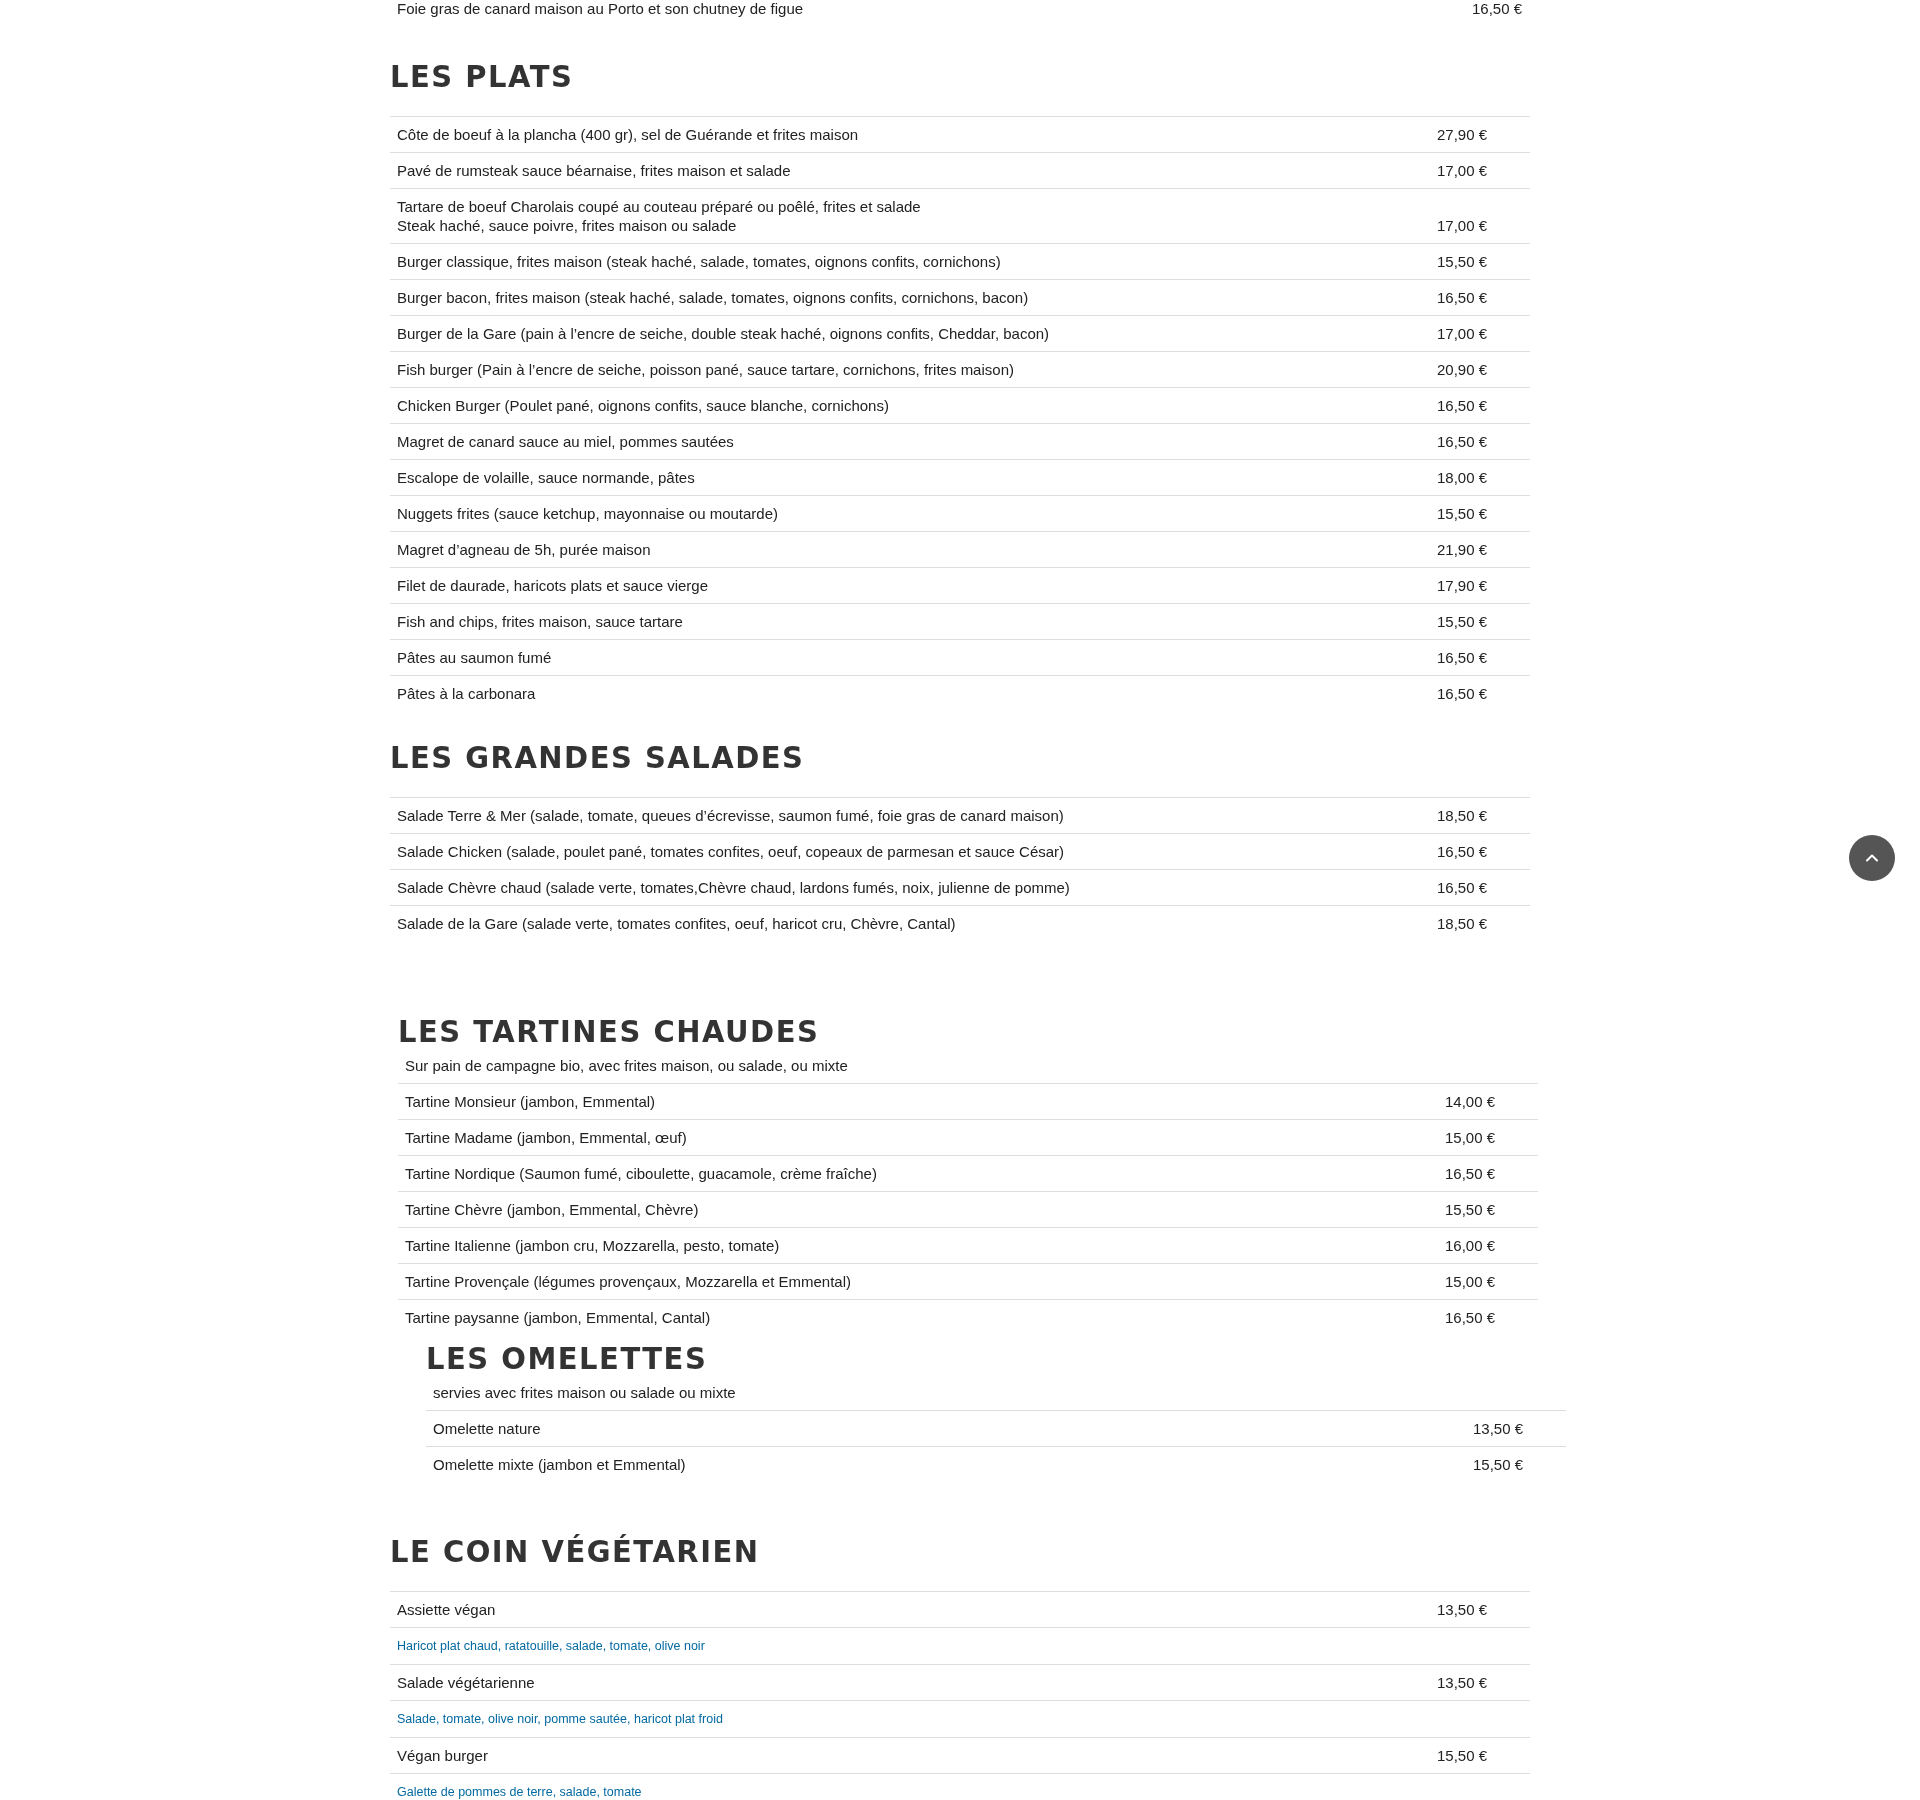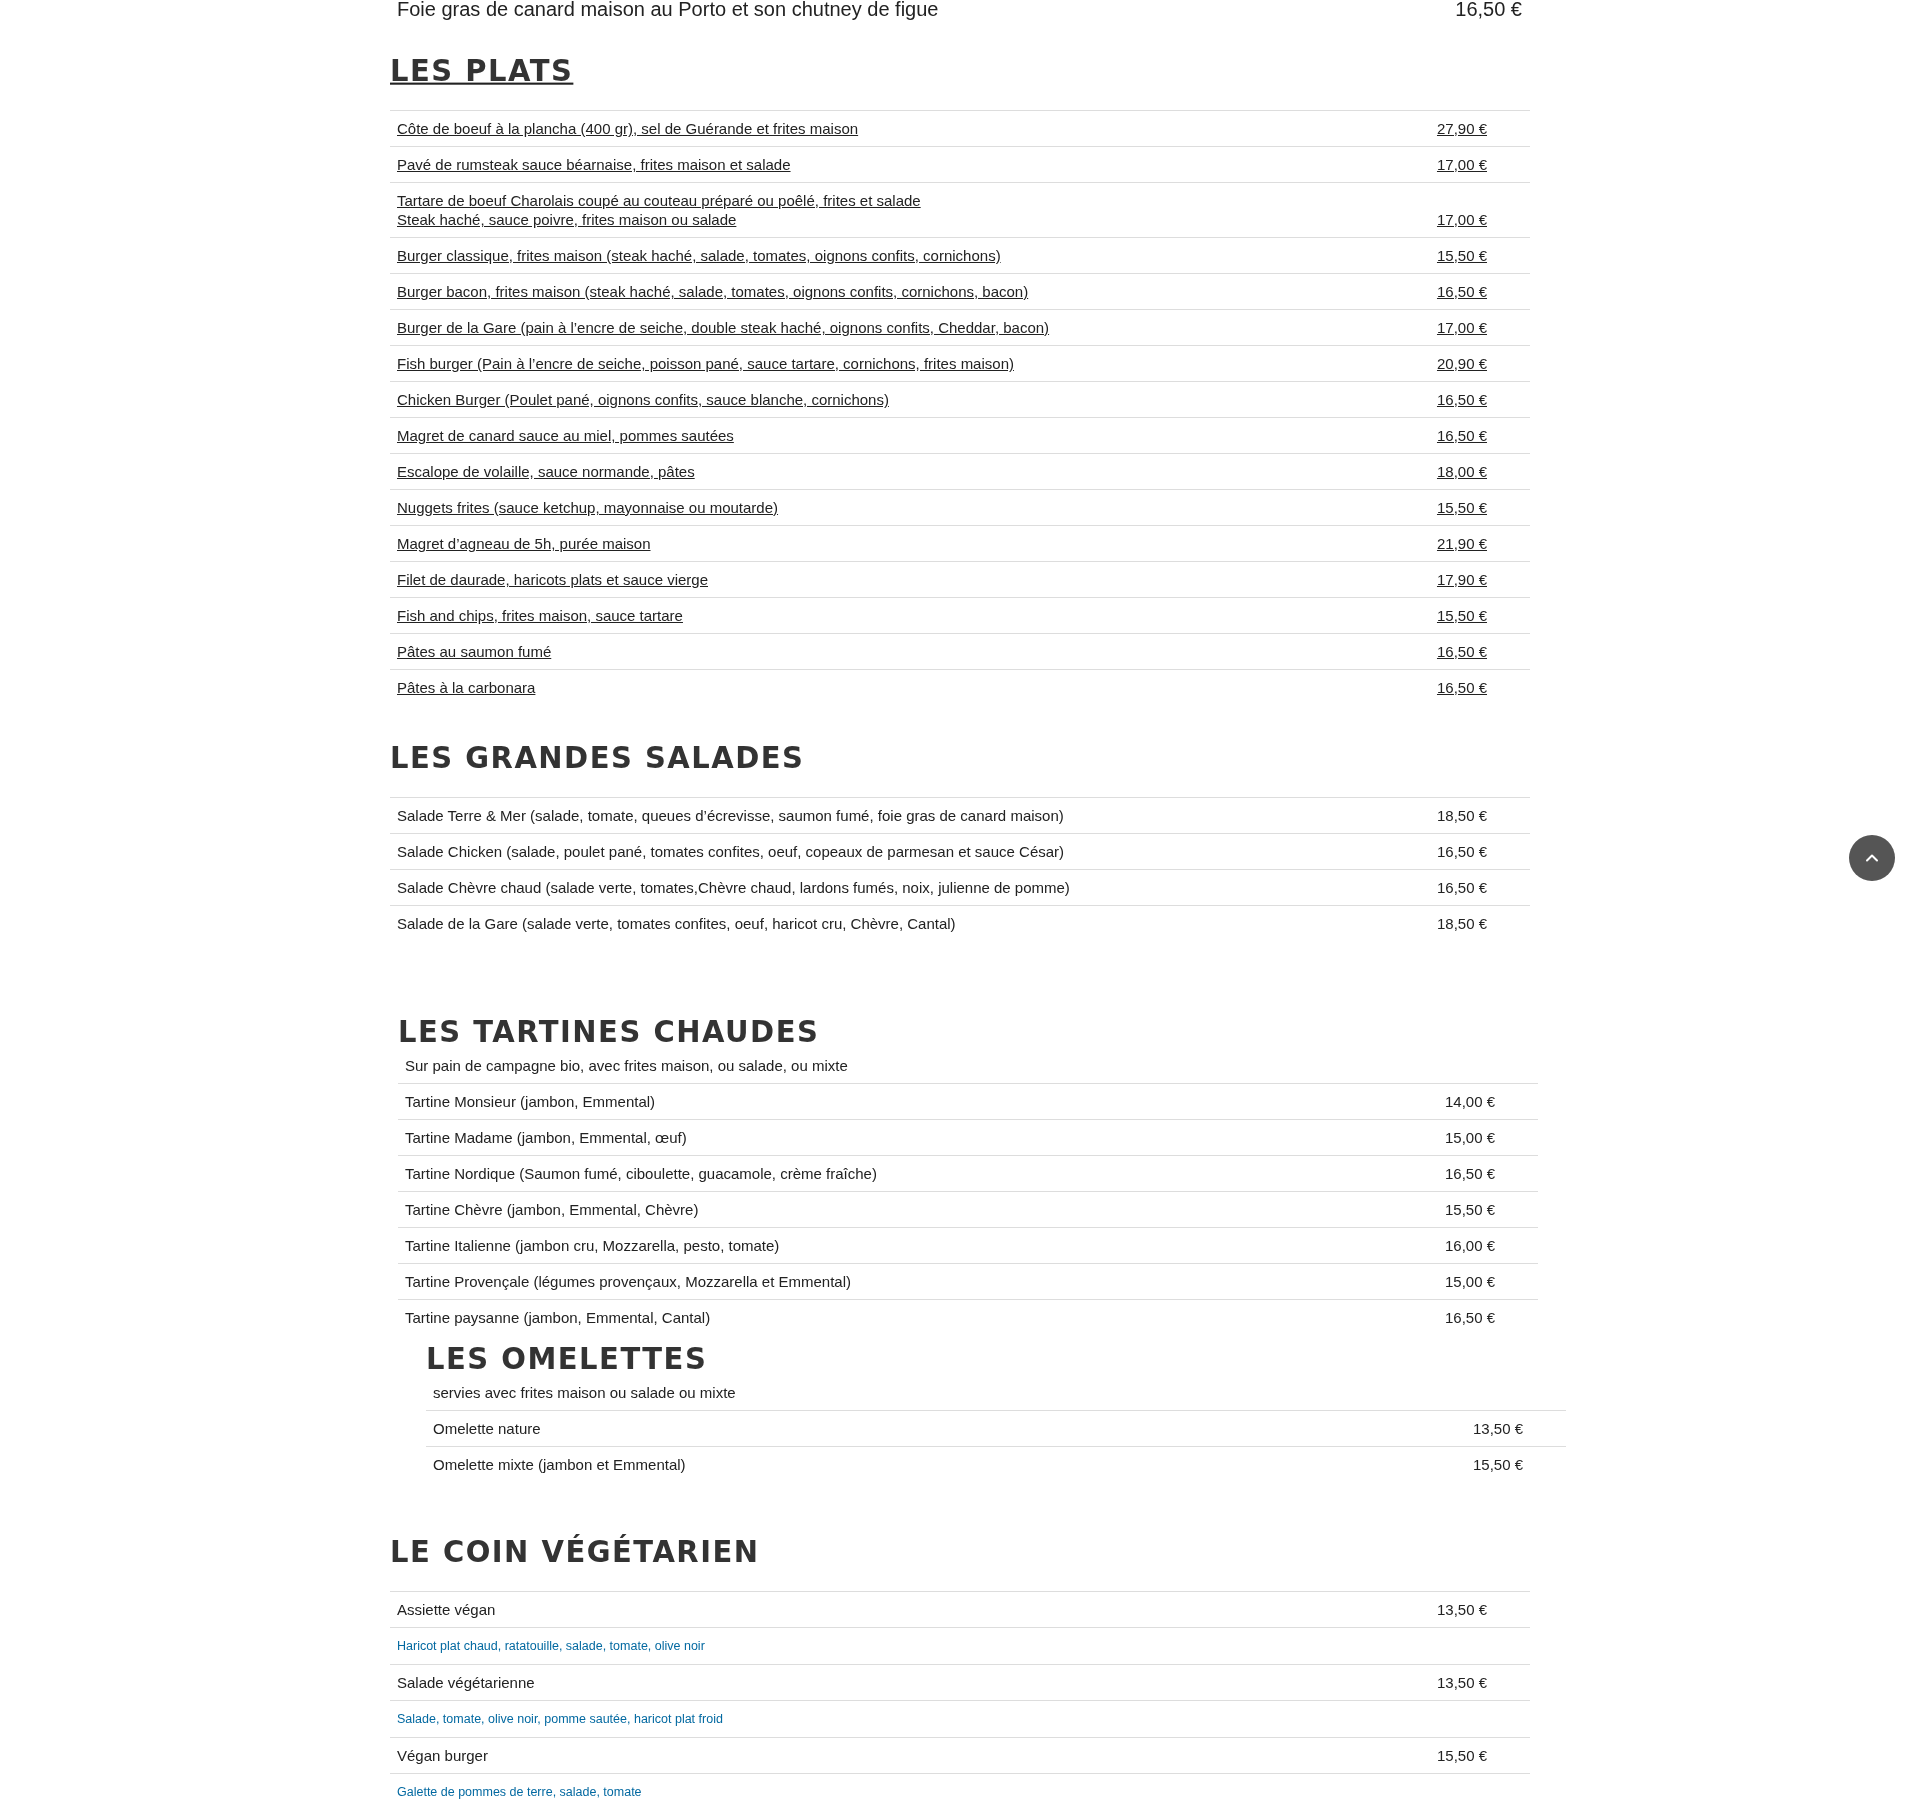--- a/index.html
+++ b/index.html
@@ -1,20 +1,20 @@
 <!DOCTYPE html>
 <html><head>
 <meta charset="utf-8">
 <style>
   html, body { margin:0; padding:0; background:#ffffff; }
   body { width:1920px; height:1800px; overflow:hidden; position:relative;
          font-family:"Liberation Sans", "DejaVu Sans", sans-serif; color:#222; }
   .content { position:absolute; left:390px; top:0; width:1140px; }
   .prev-row { height:18px; display:flex; justify-content:space-between; align-items:flex-start;
-              font-size:20px; padding:0 8px 0 7px; line-height:18px; }
+              font-size:15px; padding:0 8px 0 7px; line-height:18px; }
   .section-title { font-family:"DejaVu Sans", sans-serif; font-weight:bold; font-size:29px;
                    letter-spacing:1.5px; color:#333; margin:0; line-height:34px; height:34px;
                    transform:scaleY(1.05); }
   table.menu { width:100%; border-collapse:collapse; }
   table.menu td { font-size:15px; line-height:19px; padding:8px 8px 8px 7px;
                   border-top:1px solid #dddddd; vertical-align:bottom; }
   table.menu td.price { text-align:center; white-space:nowrap; width:120px; }
   table.menu tr.intro td { border-top:none; }
   table.menu tr.desc td { font-size:12.5px; color:#0369a1; padding-top:9px; padding-bottom:8px; }
   .scroll-top { position:absolute; left:1849px; top:835px; width:46px; height:46px;
@@ -25,21 +25,21 @@
 </head>
 <body>
 
 <div class="content">
 
   <div class="prev-row">
     <span>Foie gras de canard maison au Porto et son chutney de figue</span>
     <span>16,50 €</span>
   </div>
 
-  <section style="position:absolute; top:53px; left:0; width:1140px;text-decoration:underline;">
+  <section style="position:absolute; top:59px; left:0; width:1140px;">
     <h2 class="section-title">LES PLATS</h2>
     <table class="menu" style="margin-top:23px;">
       <tbody>
         <tr>
             <td>Côte de boeuf à la plancha (400 gr), sel de Guérande et frites maison</td>
             <td class="price">27,90 €</td>
           </tr>
         <tr>
             <td>Pavé de rumsteak sauce béarnaise, frites maison et salade</td>
             <td class="price">17,00 €</td>

